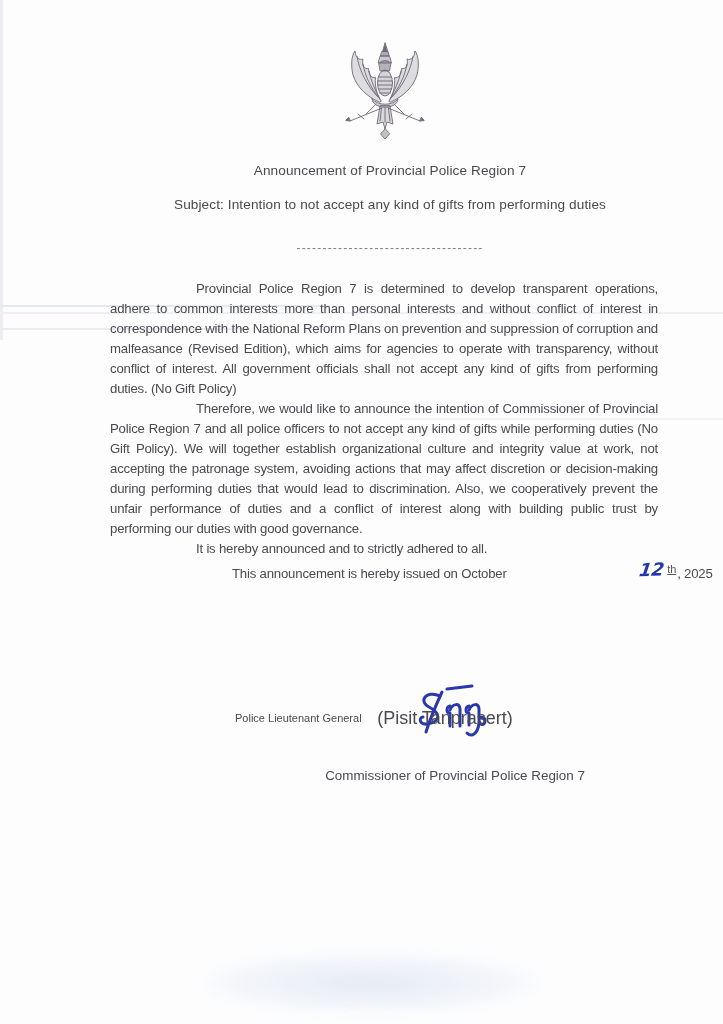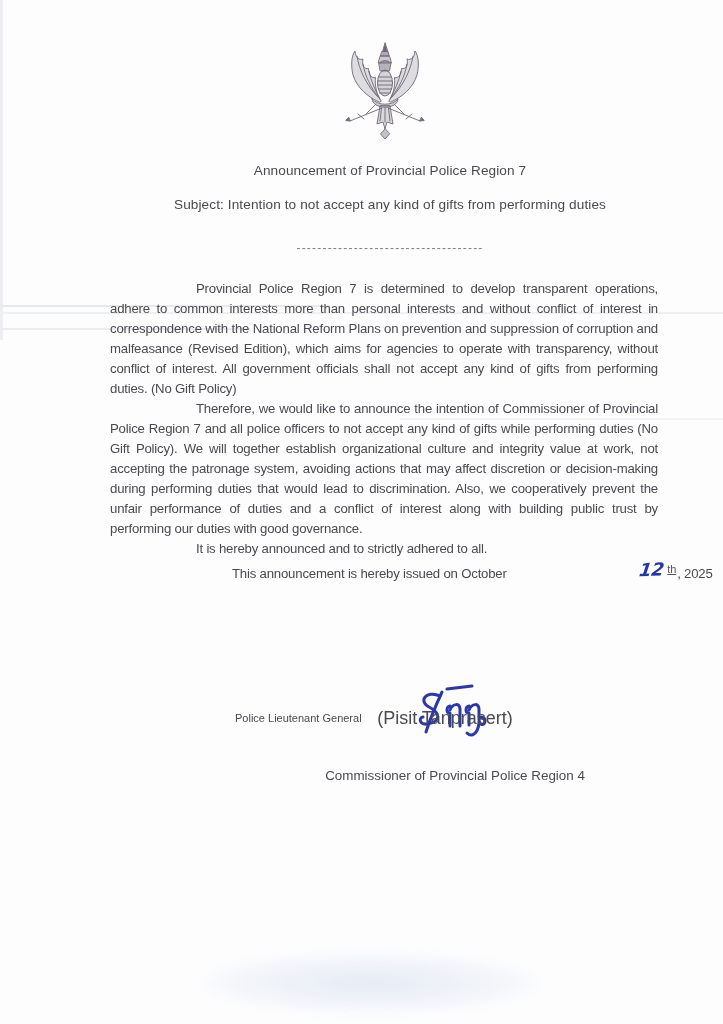--- a/index.html
+++ b/index.html
@@ -120,15 +120,15 @@
       <path d="M27,15 C13,9 5,20 16,26 C28,32 28,41 14,43 C7,44 5,37 10,36"></path>
       <path d="M29,11 C23,24 17,38 13,51"></path>
       <path d="M37,25 C33,26 33,32 37,32 L37,45"></path>
       <path d="M37,29 C40,22 47,22 47,28 L47,45"></path>
       <path d="M56,25 C52,26 52,32 56,32 L56,44"></path>
       <path d="M56,29 C59,22 66,22 66,28 L66,38 C66,45 72,45 72,40 C72,36 68,35 66,38"></path>
       <path d="M66,42 C65,52 59,57 54,52"></path>
     </g>
   </svg>
   <div class="sig-name">(Pisit Tanprasert)</div>
-  <div class="sig-pos">Commissioner of Provincial Police Region 4</div>
+  <div class="sig-pos">Commissioner of Provincial Police Region 7</div>
 
 </div>
 
 </body></html>

